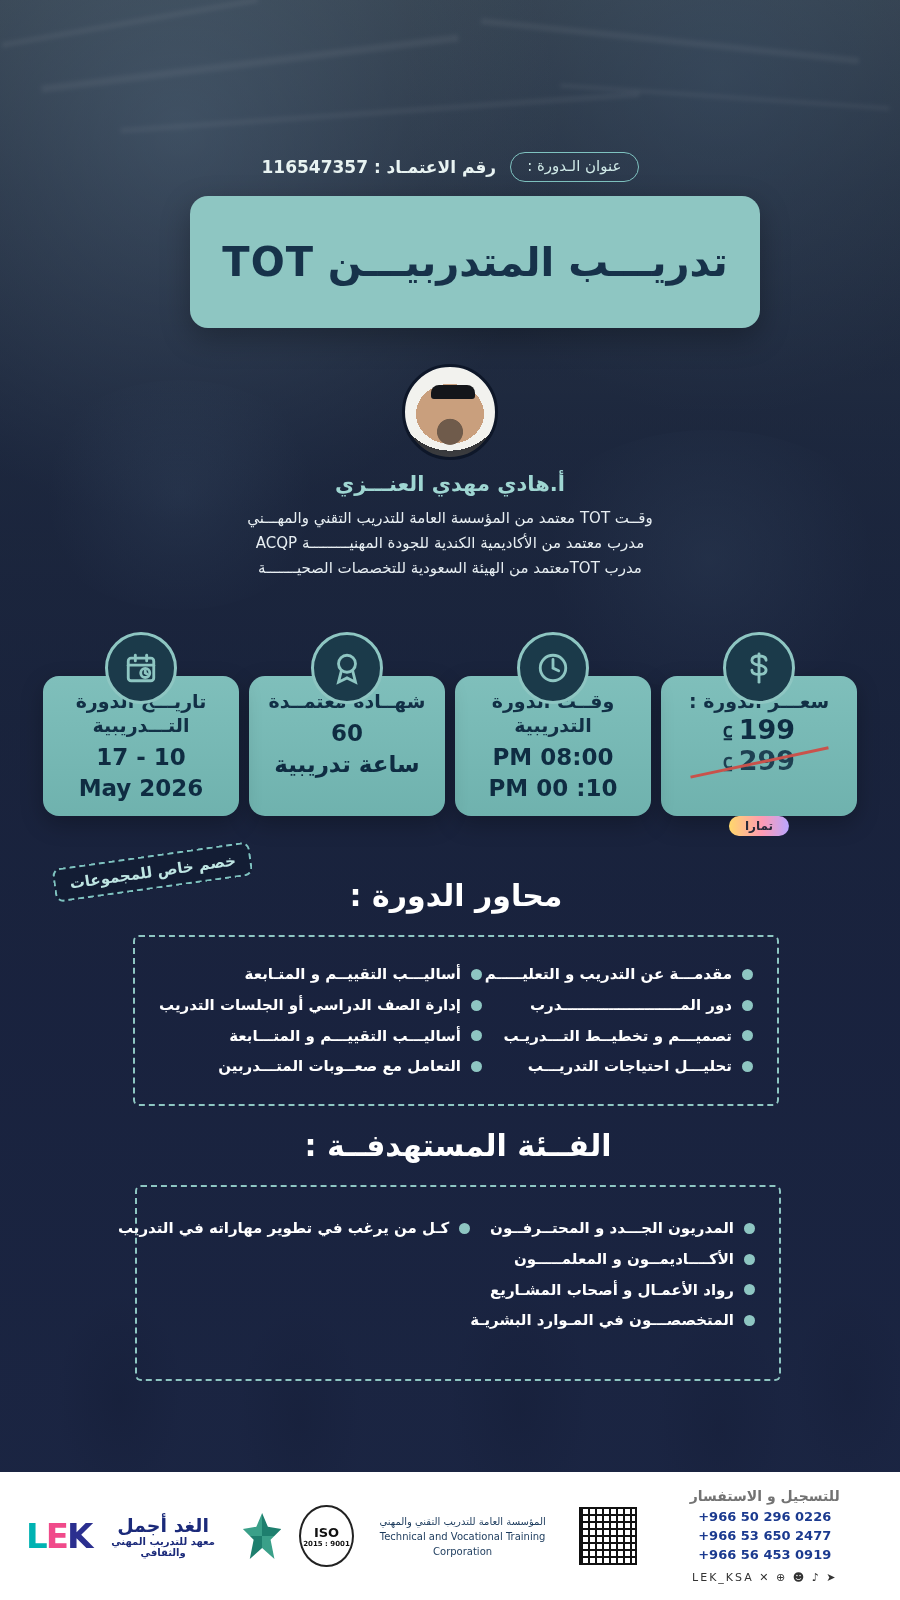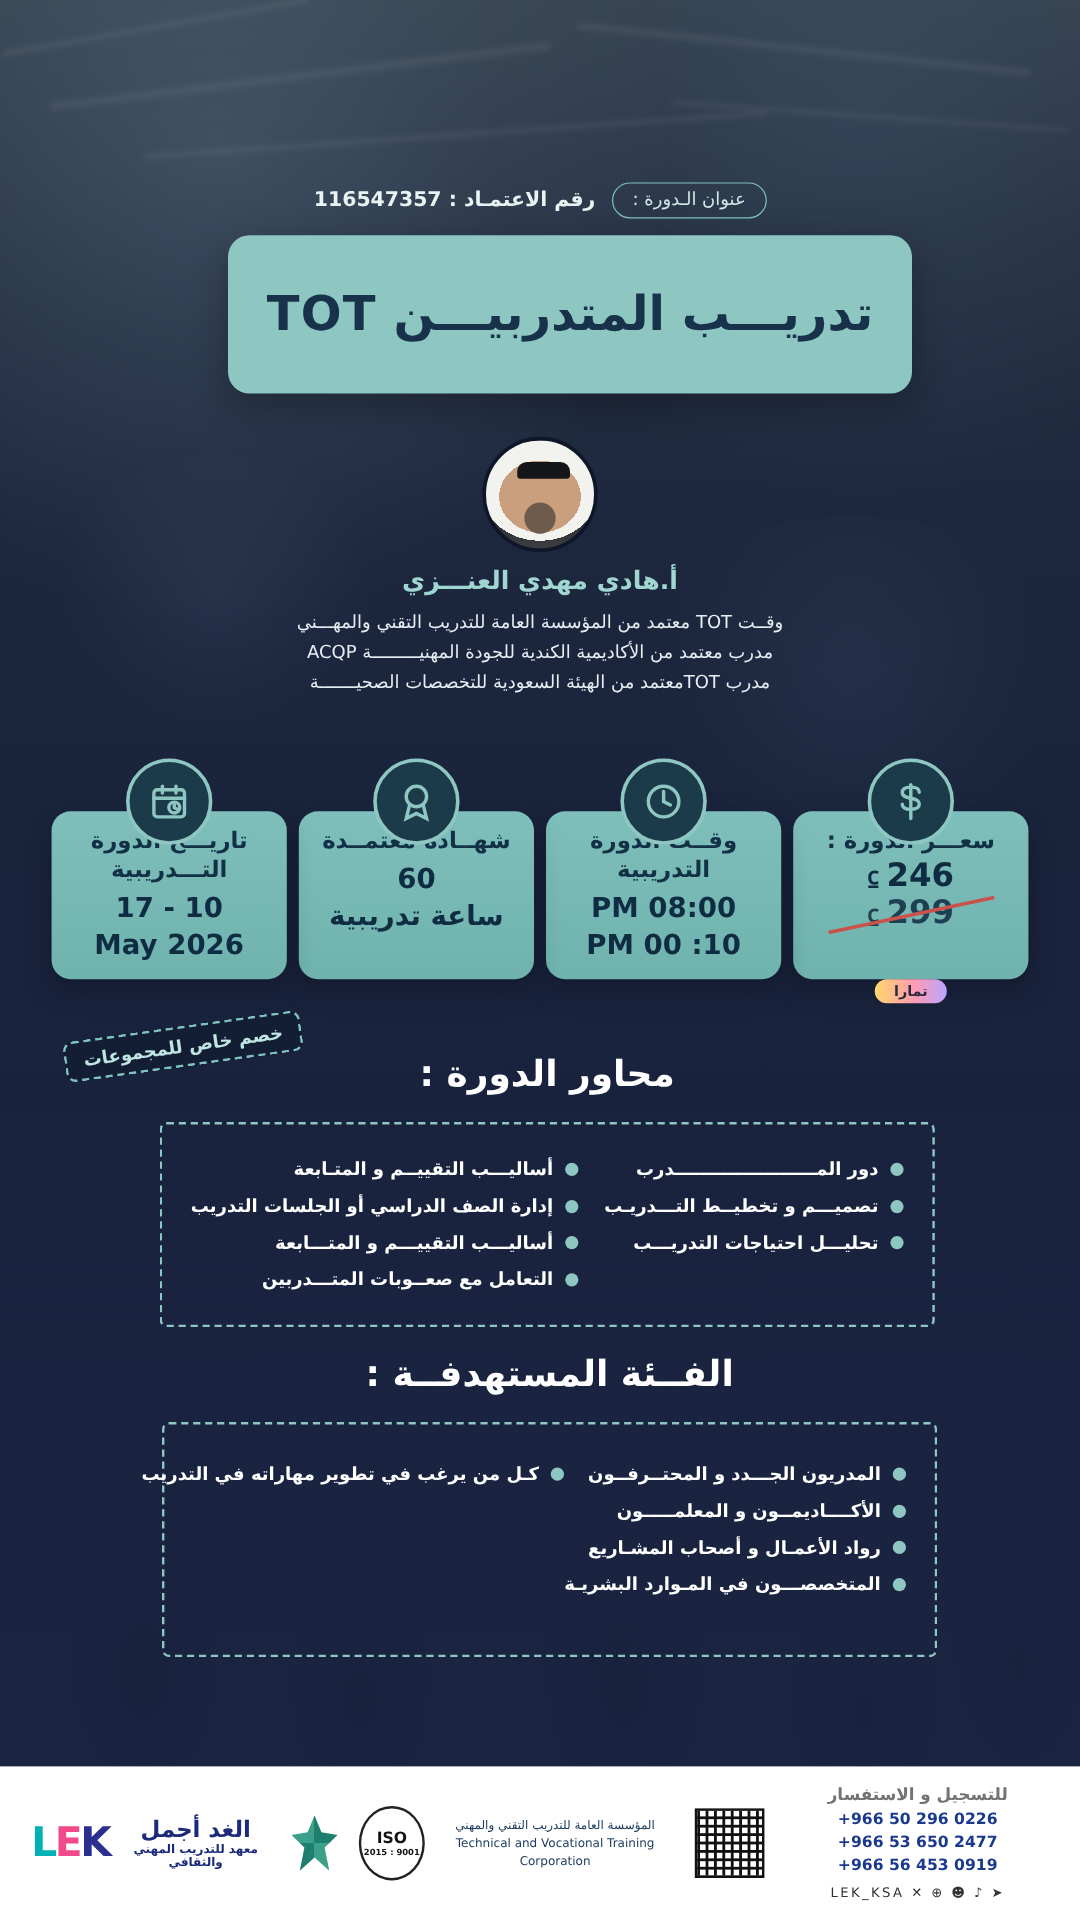--- a/index.html
+++ b/index.html
@@ -242,21 +242,21 @@
     <div class="card price-card">
       <div class="icon-circle">
         <svg width="34" height="34" viewBox="0 0 24 24" fill="none" stroke="#8ec6c2" stroke-width="2" stroke-linecap="round">
           <line x1="12" y1="2" x2="12" y2="22"></line>
           <path d="M17 6.5c0-2-2.2-3-5-3s-5 1-5 3.2 2 2.8 5 3.3 5 1.2 5 3.4-2.2 3.1-5 3.1-5-1-5-3"></path>
         </svg>
       </div>
       <div class="card-title">سعـــر الدورة :</div>
       <div class="price-new">
         <span class="riyal">⃀</span>
-        <span>246</span>
+        <span>199</span>
       </div>
       <div class="price-old">
         <span class="riyal">⃀</span>
         <span>299</span>
       </div>
       <div class="badge-tamara">تمارا</div>
     </div>
 
     <div class="card">
       <div class="icon-circle">
@@ -301,20 +301,24 @@
 
   <div class="group-discount">خصم خاص للمجموعات</div>
 
   <div class="sec-axes">
     <div class="section-title">محاور الدورة :</div>
     <div class="dashed-box">
       <div class="axes-grid">
         <div class="axes-col">
           <div class="li">
               <span class="dot"></span>
+              <span>مقدمـــة عن التدريب و التعليـــــم</span>
+            </div>
+          <div class="li">
+              <span class="dot"></span>
               <span>دور المـــــــــــــــــــــــدرب</span>
             </div>
           <div class="li">
               <span class="dot"></span>
               <span>تصميـــم و تخطيــط التـــدريـب</span>
             </div>
           <div class="li">
               <span class="dot"></span>
               <span>تحليـــل احتياجات التدريـــب</span>
             </div>

